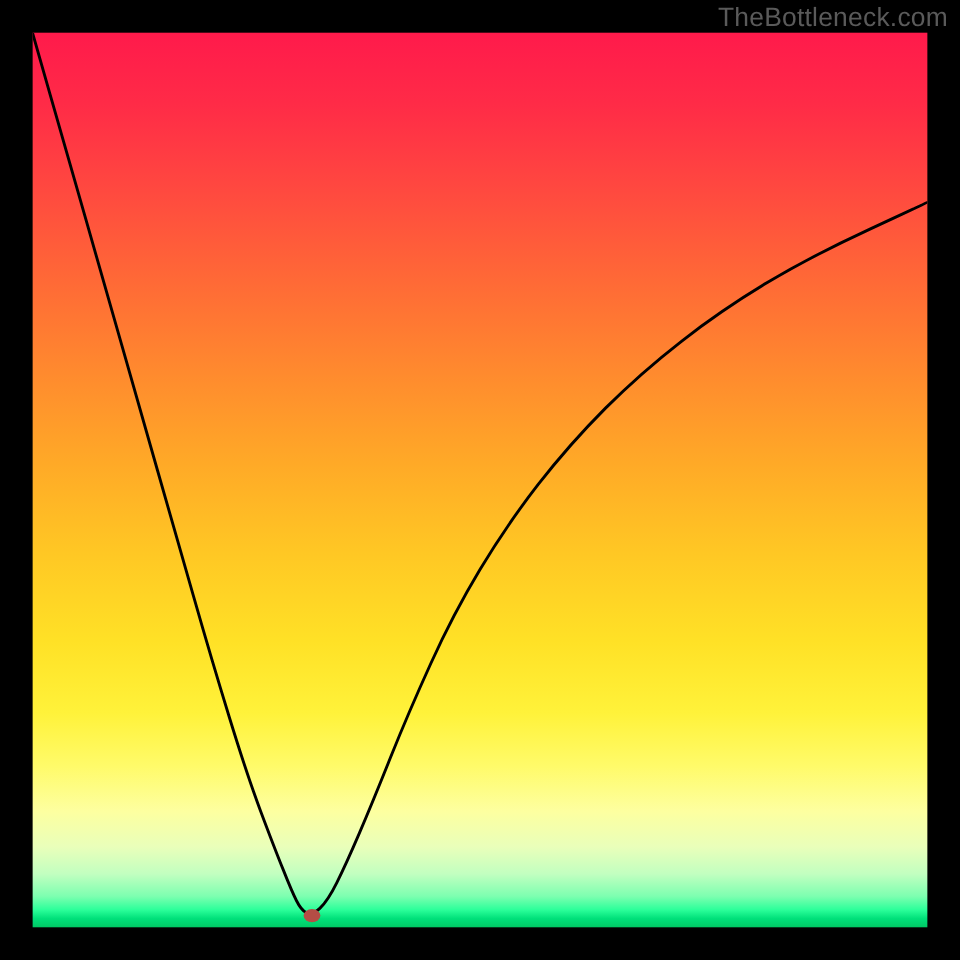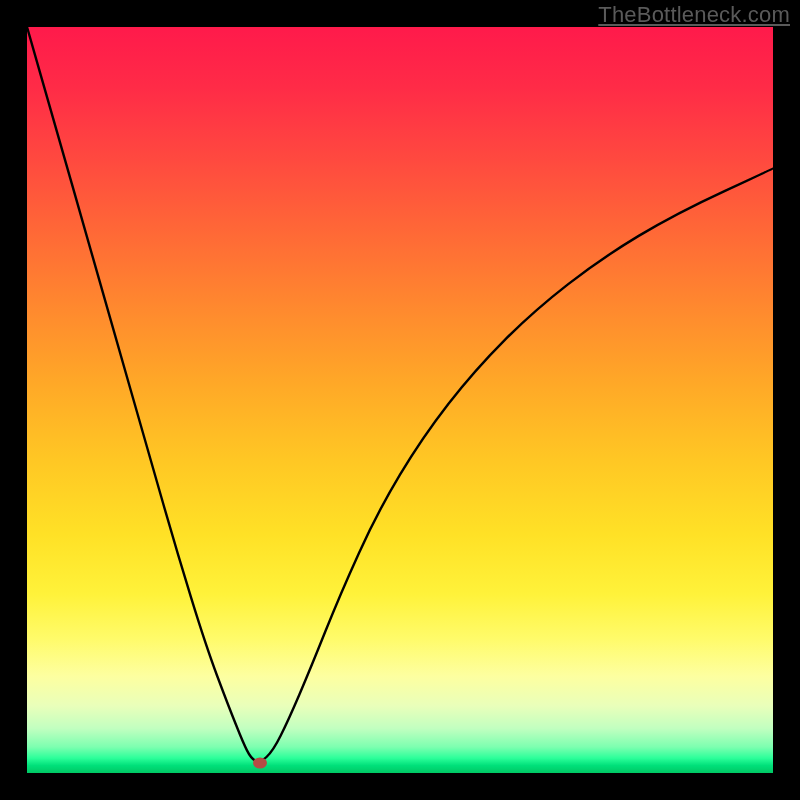--- a/index.html
+++ b/index.html
@@ -66,21 +66,20 @@
   }
   .watermark {
     position: absolute;
     top: 2px;
     right: 10px;
     color: #5a5a5a;
     font-family: Arial, Helvetica, sans-serif;
     font-size: 22px;
     letter-spacing: 0.2px;
     user-select: none;
-    text-decoration: underline;
   }
 </style>
 </head>
 <body>
 
 <div class="frame">
   <div class="plot-area">
     <div class="gradient"></div>
     <svg class="curve" viewBox="0 0 746 746" preserveAspectRatio="none">
       <path fill="none" stroke="#000" stroke-width="2.4" stroke-linejoin="round" stroke-linecap="round" d="M 0.0 0.0 Q 0.0 0.0 14.9 52.2 Q 29.8 104.4 44.8 156.7 Q 59.7 208.9 74.6 261.1 Q 89.5 313.3 104.4 365.5 Q 119.4 417.8 134.3 470.0 Q 149.2 522.2 164.1 570.7 Q 179.0 619.2 190.2 649.0 Q 201.4 678.9 208.9 697.5 Q 216.3 716.2 220.1 723.6 Q 223.8 731.1 228.3 733.7 Q 232.8 736.3 239.5 730.0 Q 246.2 723.6 253.6 708.7 Q 261.1 693.8 272.3 667.7 Q 283.5 641.6 298.4 604.3 Q 313.3 567.0 332.0 525.9 Q 350.6 484.9 373.0 447.6 Q 395.4 410.3 421.5 376.7 Q 447.6 343.2 477.4 313.3 Q 507.3 283.5 540.9 257.4 Q 574.4 231.3 611.7 208.9 Q 649.0 186.5 697.5 164.1 T 746.0 141.7"></path>

